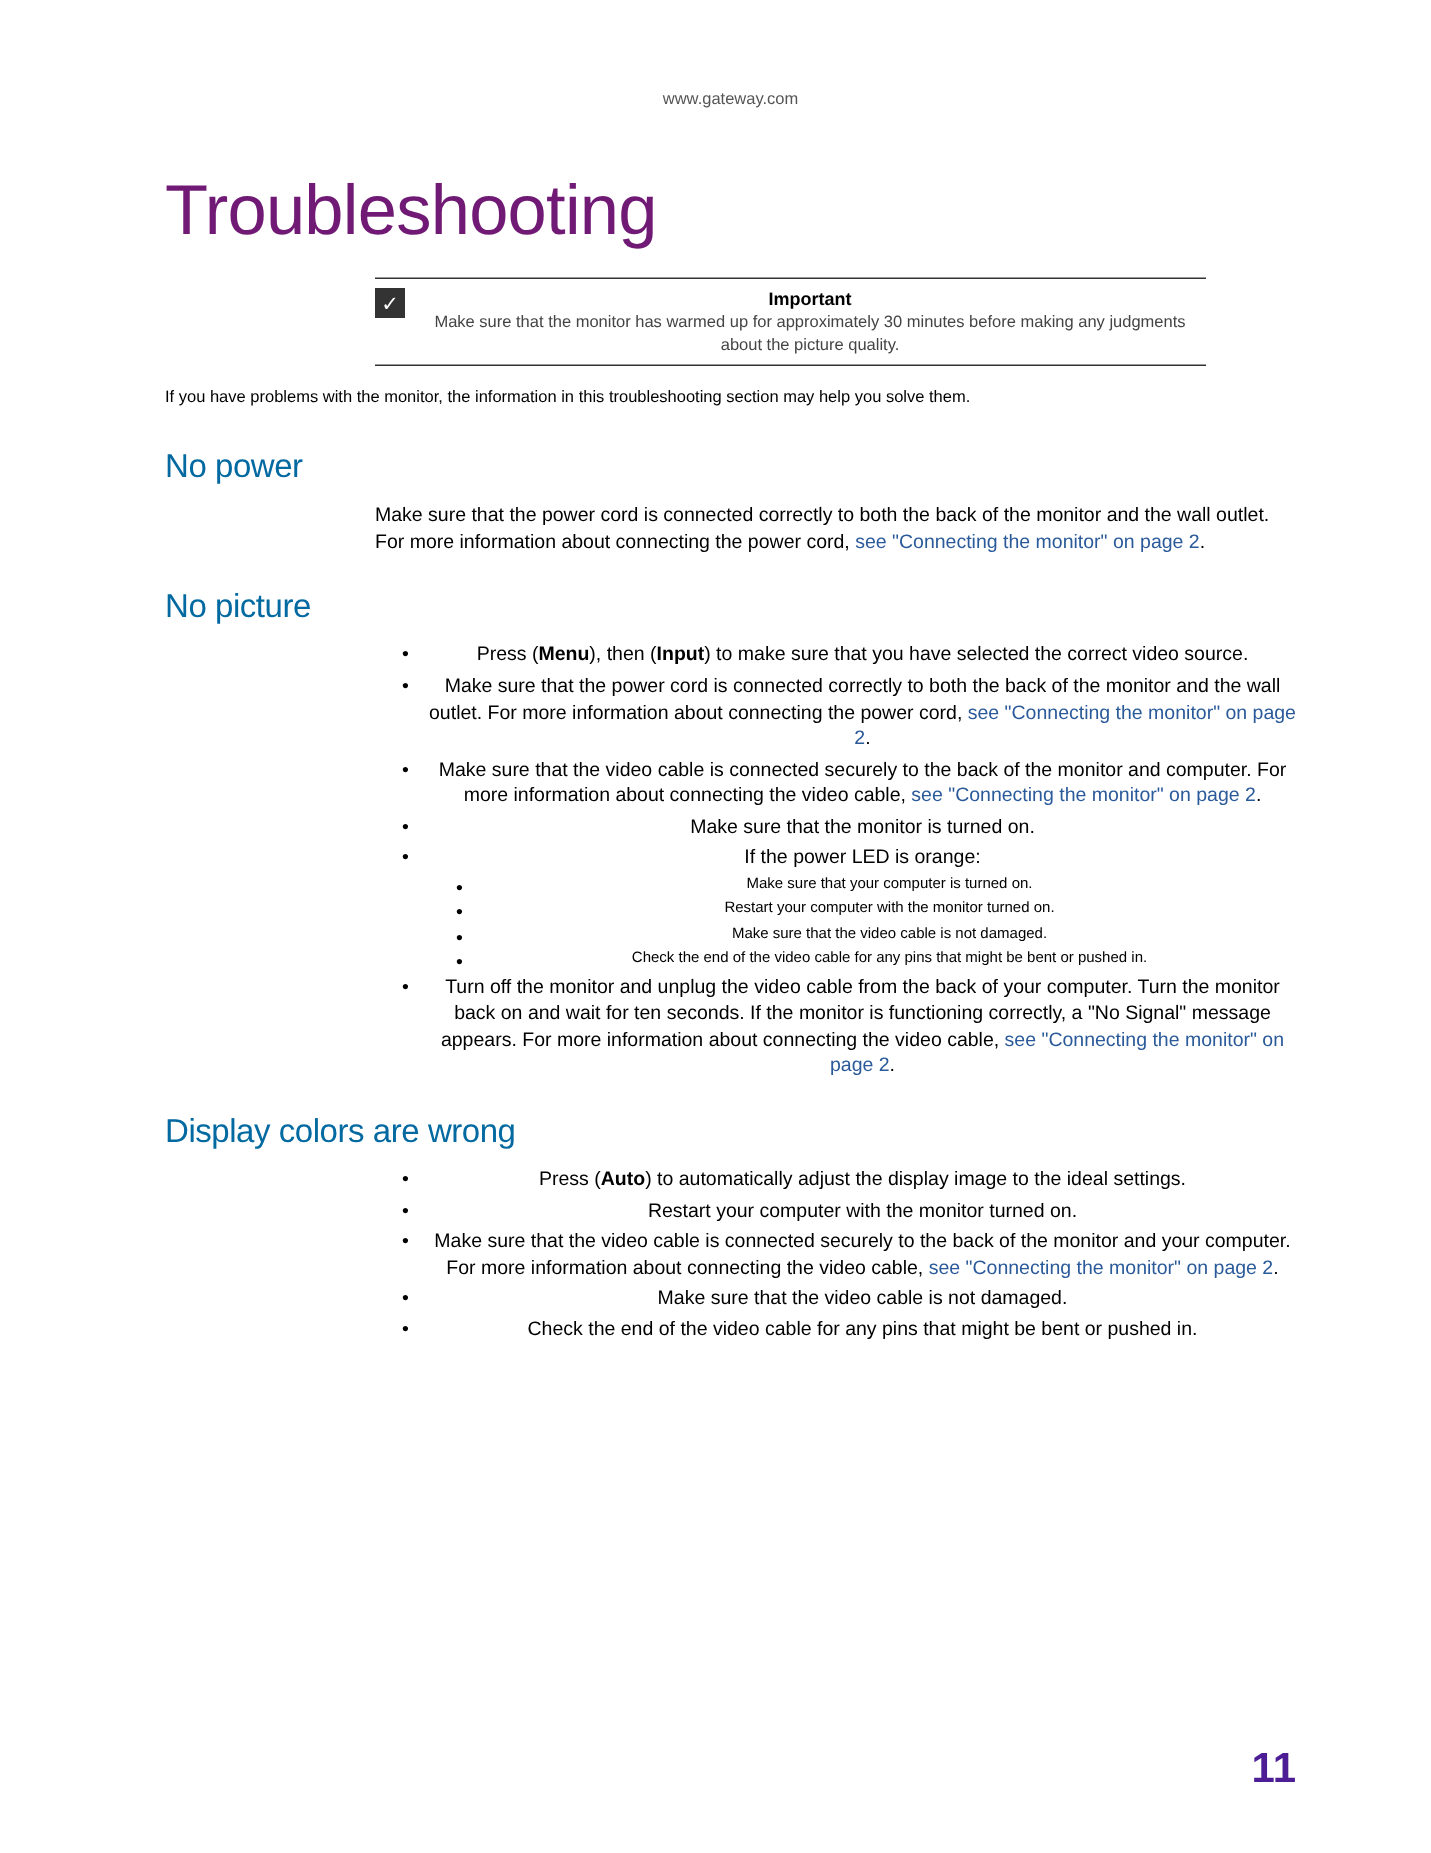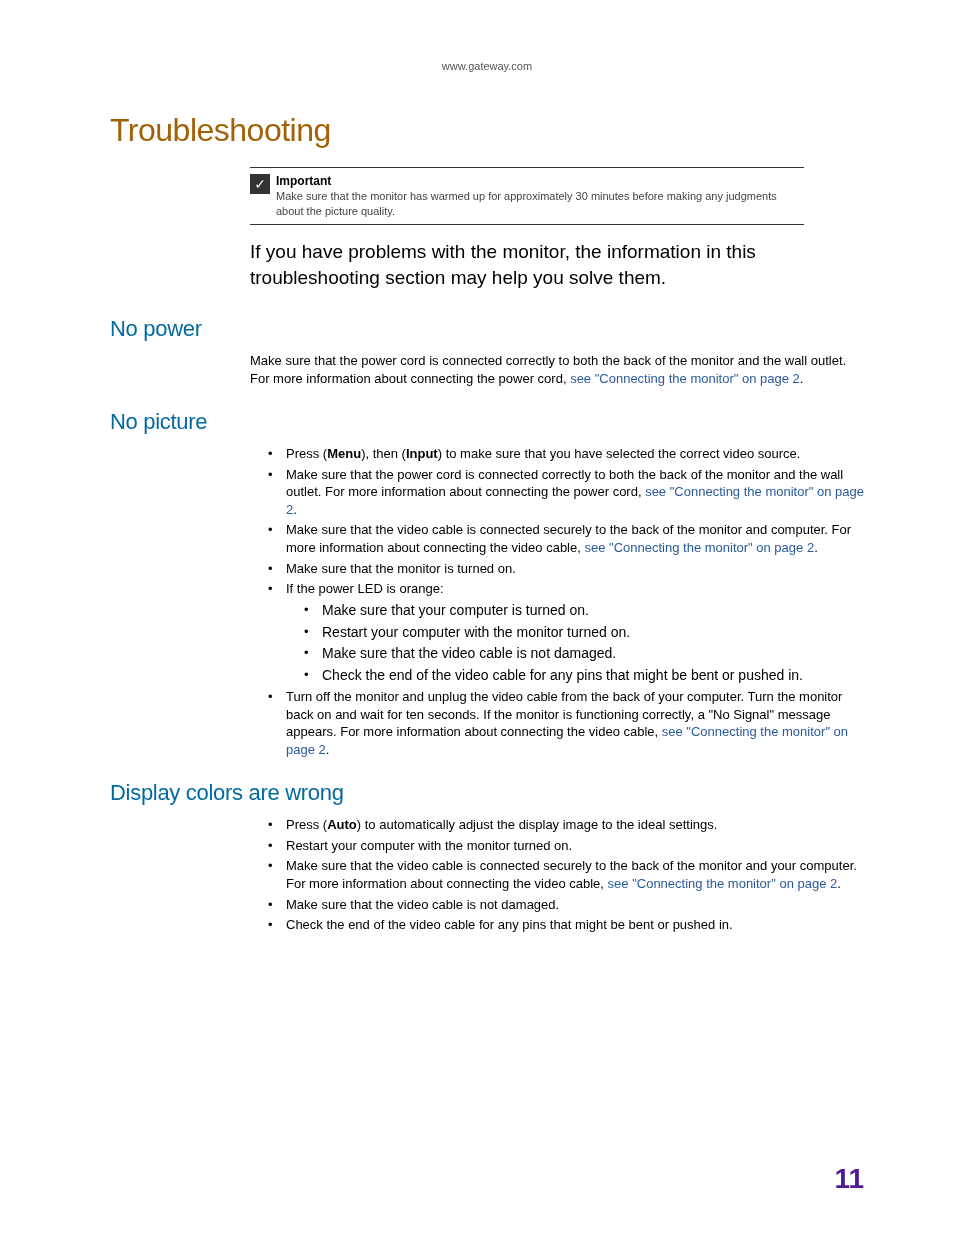--- a/index.html
+++ b/index.html
@@ -12,23 +12,23 @@
       position: relative;
       padding: 60px 90px 60px 110px;
     }
     .header-url {
       text-align: center;
       font-size: 11px;
       color: #555;
       margin-bottom: 40px;
     }
     h1.main-title {
-      font-size: 32px;
+      font-size: 47px;
       font-weight: 300;
-      color: #a16207;
+      color: #701a75;
       margin-bottom: 18px;
       letter-spacing: -0.5px;
     }
     .important-box {
       margin-left: 140px;
       margin-right: 60px;
       border-top: 1px solid #333;
       border-bottom: 1px solid #333;
       padding: 5px 0;
       margin-bottom: 14px;
@@ -47,29 +47,29 @@
       align-items: center;
       justify-content: center;
       font-size: 14px;
       flex-shrink: 0;
       margin-top: 1px;
     }
     .important-text {
       font-size: 11px;
       color: #444;
       line-height: 1.35;
+      text-align: center;
     }
     .important-label {
       font-weight: bold;
       color: #000;
       font-size: 12px;
     }
     .intro-text {
-      margin-left: 140px;
-      font-size: 19px;
+      font-size: 11px;
       line-height: 1.35;
       margin-bottom: 26px;
     }
     h2.section-title {
       font-size: 22px;
       font-weight: 300;
       color: #0369a1;
       margin-bottom: 10px;
       margin-top: 6px;
       letter-spacing: -0.3px;
@@ -87,37 +87,38 @@
       list-style: none;
       margin-left: 140px;
       margin-bottom: 22px;
     }
     ul.bullets > li {
       position: relative;
       padding-left: 36px;
       font-size: 13px;
       line-height: 1.35;
       margin-bottom: 3px;
+      text-align: center;
     }
     ul.bullets > li::before {
       content: "•";
       position: absolute;
       left: 18px;
       top: 0;
       color: #000;
       font-size: 13px;
     }
     ul.sub-bullets {
       list-style: none;
       margin-top: 3px;
     }
     ul.sub-bullets > li {
       position: relative;
       padding-left: 36px;
-      font-size: 14px;
+      font-size: 10px;
       line-height: 1.35;
       margin-bottom: 3px;
     }
     ul.sub-bullets > li::before {
       content: "•";
       position: absolute;
       left: 18px;
       top: 0;
       color: #000;
       font-size: 13px;

